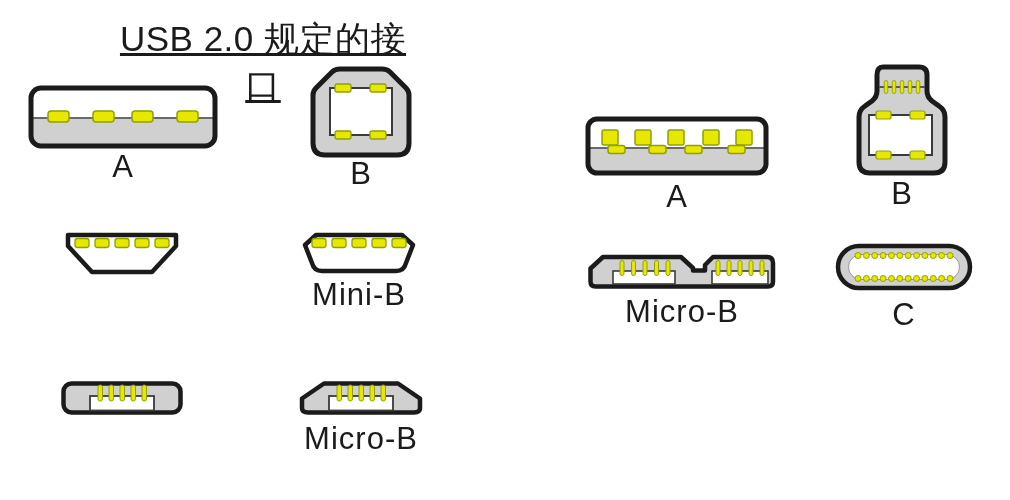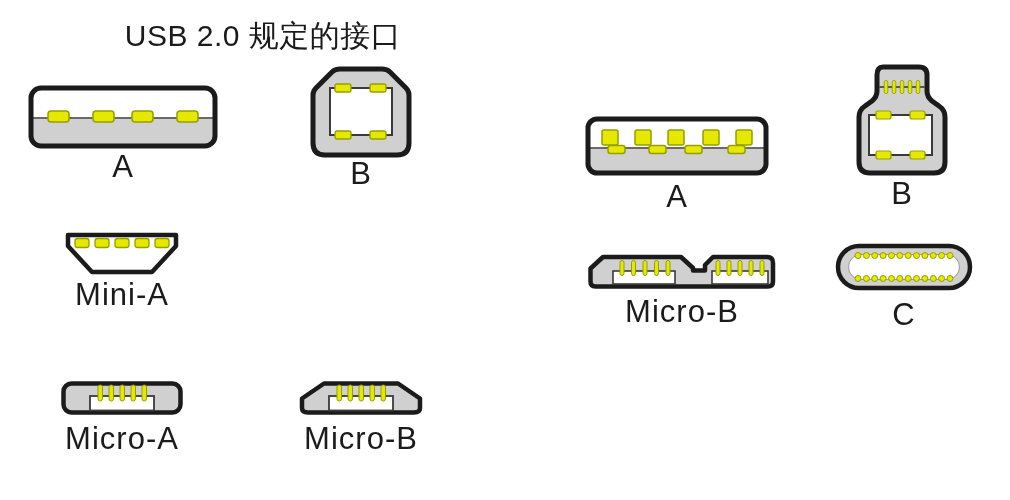--- a/index.html
+++ b/index.html
@@ -11,21 +11,21 @@
     --text:#1b1b1b;
   }
   html,body{margin:0;padding:0;background:var(--bg);}
   .canvas{
     position:relative;width:1010px;height:500px;background:var(--bg);
     font-family:"Liberation Sans","DejaVu Sans",sans-serif;color:var(--text);
     overflow:hidden;
   }
   .section-title{
     position:absolute;width:300px;text-align:center;
-    font-size:30px;font-weight:500;letter-spacing:.5px;color:var(--text);
+    font-size:35px;font-weight:500;letter-spacing:.5px;color:var(--text);text-decoration:underline;
   }
   figure.connector{position:absolute;margin:0;padding:0;}
   figure.connector figcaption{
     text-align:center;white-space:nowrap;font-size:31px;font-weight:400;
     letter-spacing:1px;color:var(--text);line-height:1.05;
   }
   .cap-m2 figcaption{margin-top:2px;}
   .cap-m0 figcaption{margin-top:0px;}
   .cap-m3 figcaption{margin-top:3px;}
   .cap-m5 figcaption{margin-top:5px;}
@@ -80,37 +80,48 @@
     <svg width="116" height="44" viewBox="0 0 116 44">
       <path d="M4,3 H112 V14 L88,40 H28 L4,14 Z" fill="#ffffff" stroke="var(--ink)" stroke-width="4.5" stroke-linejoin="round"></path>
       <g fill="var(--pin)" stroke="var(--pin-edge)" stroke-width="1.3">
         <rect x="11" y="6.5" width="14" height="9" rx="2.5"></rect>
         <rect x="31" y="6.5" width="14" height="9" rx="2.5"></rect>
         <rect x="51" y="6.5" width="14" height="9" rx="2.5"></rect>
         <rect x="71" y="6.5" width="14" height="9" rx="2.5"></rect>
         <rect x="91" y="6.5" width="14" height="9" rx="2.5"></rect>
       </g>
     </svg>
-    <figcaption>Mini-A</figcaption>
-  </figure>
-
+  </figure>
+
+  <figure class="connector cap-m3" style="left:301px;top:232px">
+    <svg width="116" height="44" viewBox="0 0 116 44">
+      <path d="M15,3 H101 L112,13 L105,31 Q103,39 95,39 H21 Q13,39 11,31 L4,13 Z" fill="#ffffff" stroke="var(--ink)" stroke-width="4.5" stroke-linejoin="round"></path>
+      <g fill="var(--pin)" stroke="var(--pin-edge)" stroke-width="1.3">
+        <rect x="11" y="6.5" width="14" height="9" rx="2.5"></rect>
+        <rect x="31" y="6.5" width="14" height="9" rx="2.5"></rect>
+        <rect x="51" y="6.5" width="14" height="9" rx="2.5"></rect>
+        <rect x="71" y="6.5" width="14" height="9" rx="2.5"></rect>
+        <rect x="91" y="6.5" width="14" height="9" rx="2.5"></rect>
+      </g>
+    </svg>
+    <figcaption>Mini-B</figcaption>
+  </figure>
 
   <figure class="connector cap-m8" style="left:61px;top:381px">
     <svg width="122" height="34" viewBox="0 0 122 34">
       <rect x="2.5" y="2.5" width="117" height="29" rx="8" fill="var(--shell)" stroke="var(--ink)" stroke-width="4.5"></rect>
       <rect x="29" y="15" width="64" height="14.5" fill="#ffffff" stroke="#3a3a3a" stroke-width="1.8"></rect>
       <g fill="var(--pin)" stroke="var(--pin-edge)" stroke-width="1">
         <rect x="37" y="4" width="4.5" height="16" rx="2.2"></rect>
         <rect x="48" y="4" width="4.5" height="16" rx="2.2"></rect>
         <rect x="59" y="4" width="4.5" height="16" rx="2.2"></rect>
         <rect x="70" y="4" width="4.5" height="16" rx="2.2"></rect>
         <rect x="81" y="4" width="4.5" height="16" rx="2.2"></rect>
       </g>
     </svg>
-    <figcaption>Micro-A</figcaption>
   </figure>
 
   <figure class="connector cap-m8" style="left:299px;top:381px">
     <svg width="124" height="34" viewBox="0 0 124 34">
       <path d="M25,2.5 H99 L121,17.5 V27 Q121,31.5 115,31.5 H9 Q3,31.5 3,27 V17.5 Z" fill="var(--shell)" stroke="var(--ink)" stroke-width="4.5" stroke-linejoin="round"></path>
       <rect x="30" y="15" width="64" height="14.5" fill="#ffffff" stroke="#3a3a3a" stroke-width="1.8"></rect>
       <g fill="var(--pin)" stroke="var(--pin-edge)" stroke-width="1">
         <rect x="38" y="4" width="4.5" height="16" rx="2.2"></rect>
         <rect x="49" y="4" width="4.5" height="16" rx="2.2"></rect>
         <rect x="60" y="4" width="4.5" height="16" rx="2.2"></rect>

